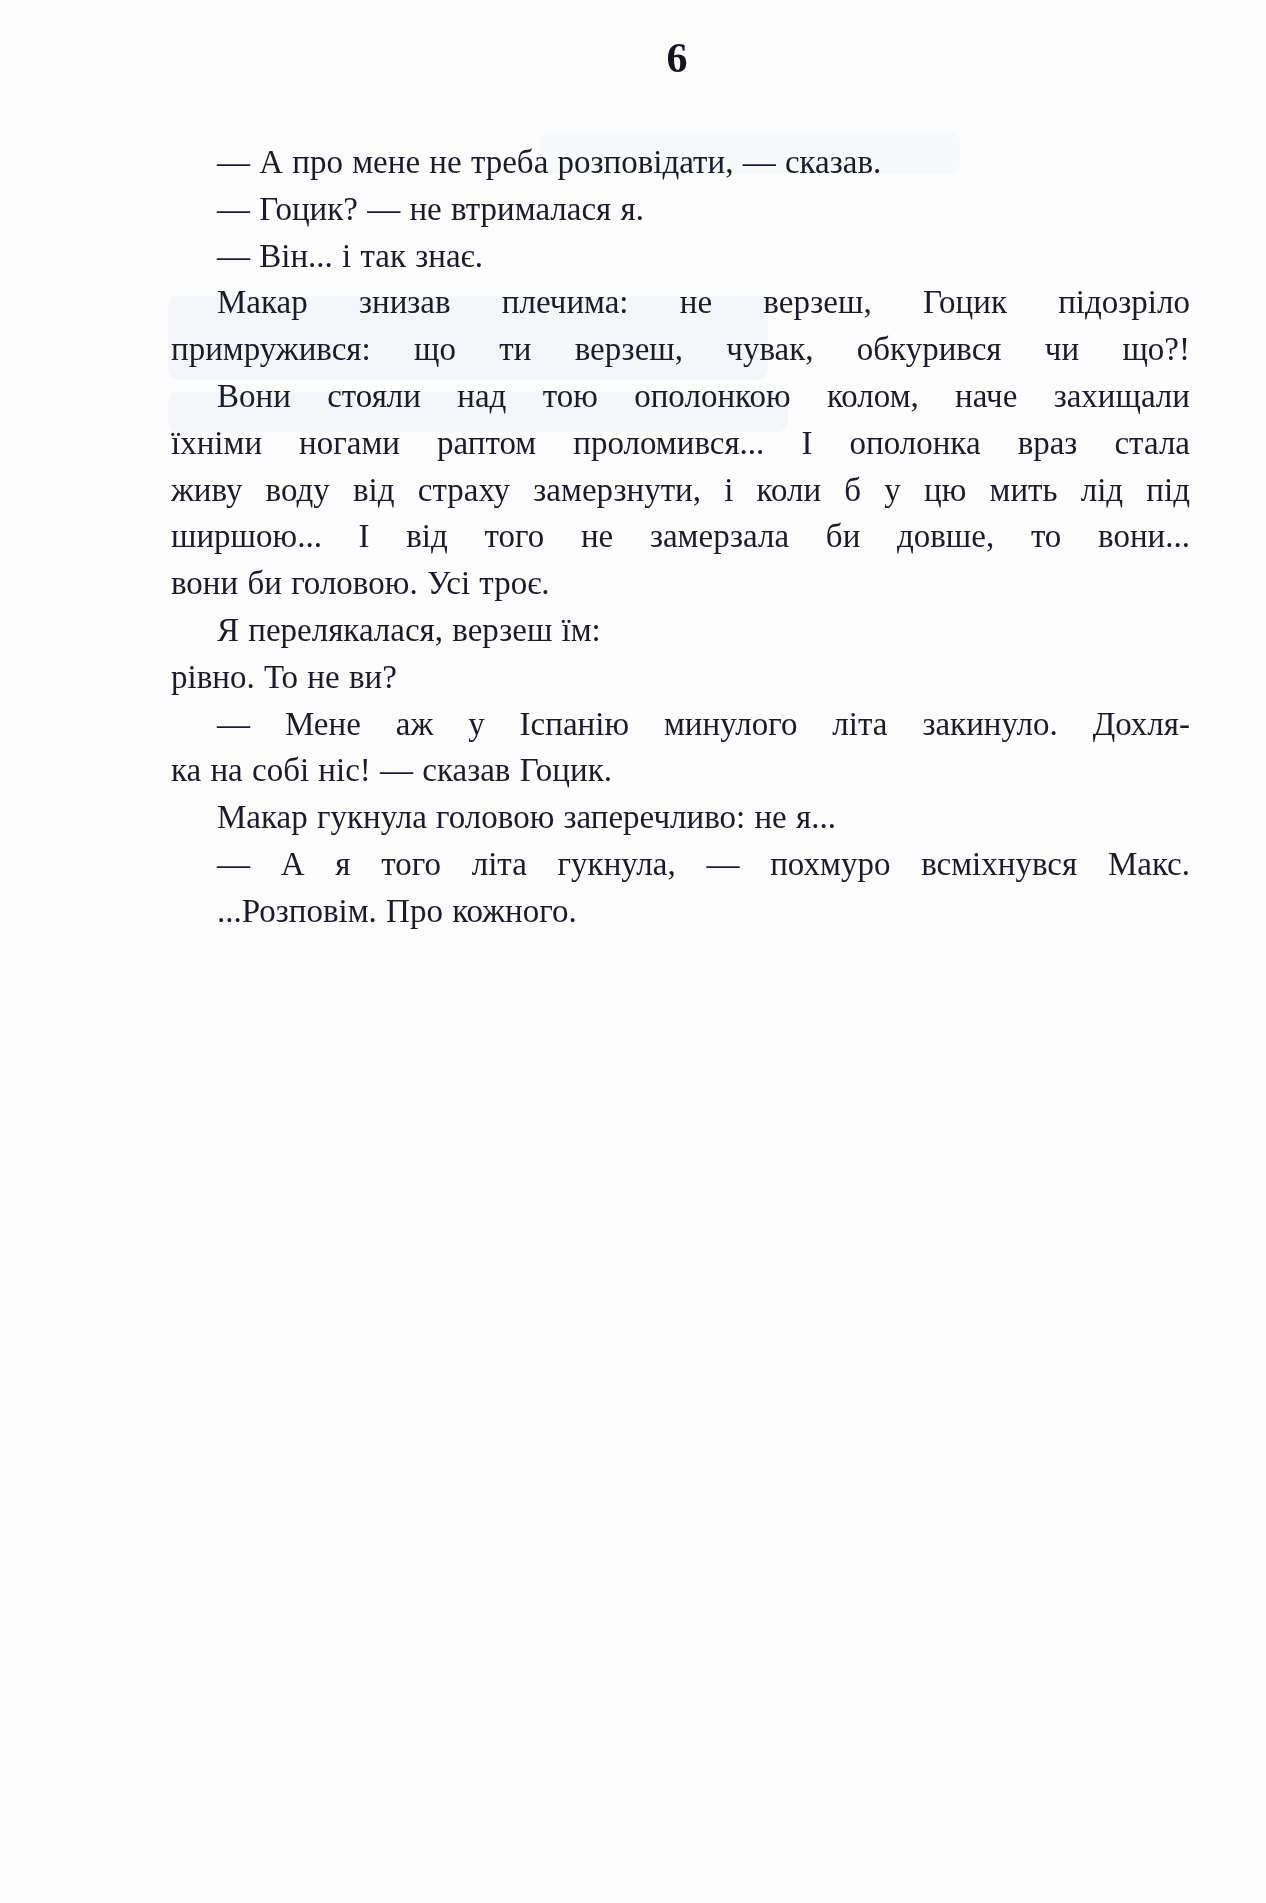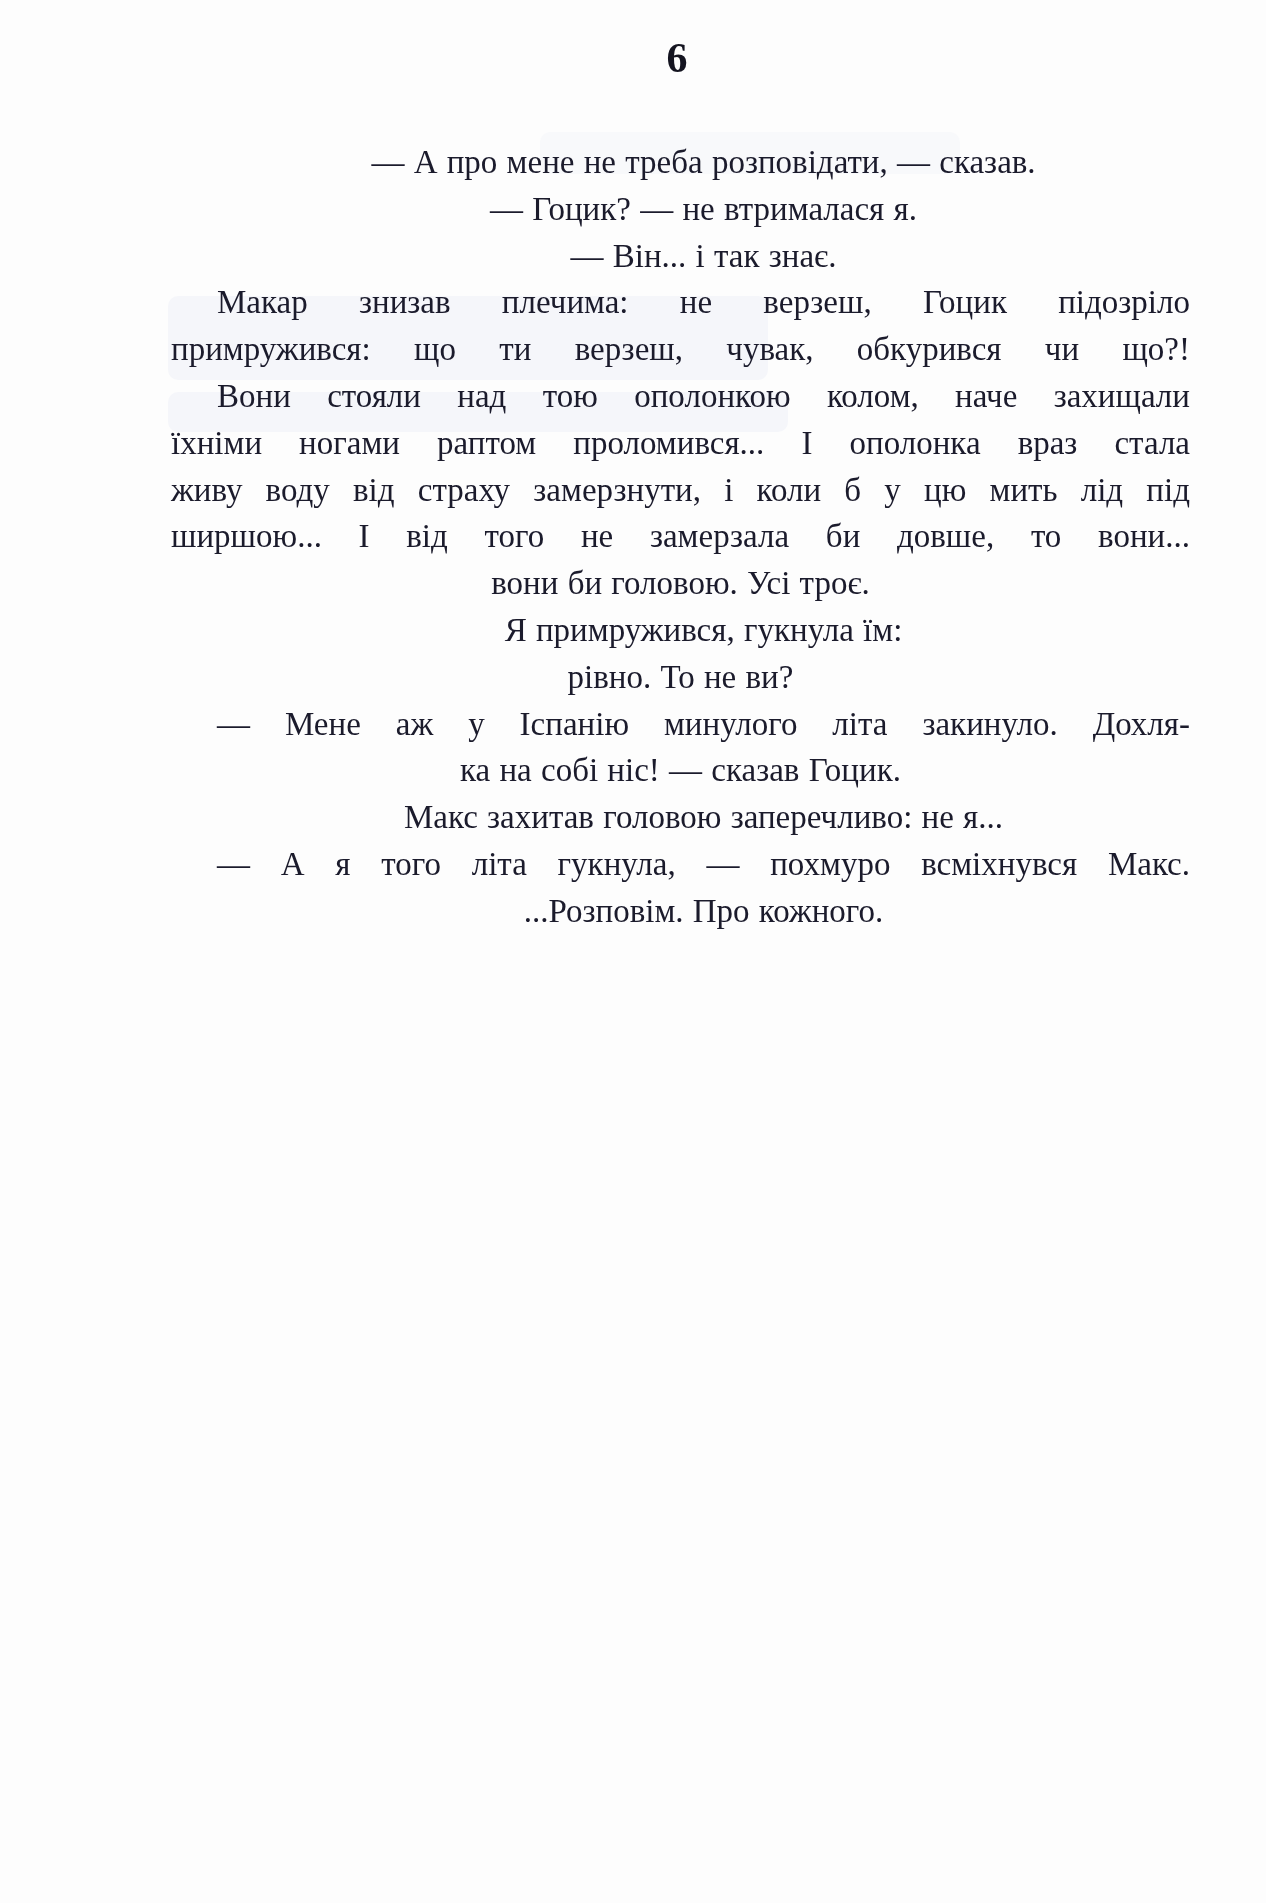--- a/index.html
+++ b/index.html
@@ -29,21 +29,21 @@
   .body-text {
     position: absolute;
     left: 171px;
     top: 139px;
     width: 1019px;
     font-size: 33px;
     line-height: 46.8px;
     word-spacing: 1px;
   }
   .line {
-    text-align: center;
+    text-align: left;
     white-space: normal;
   }
   .line.indent {
     padding-left: 46px;
   }
   .line.justify {
     text-align: justify;
     text-align-last: justify;
   }
   
@@ -71,21 +71,21 @@
       <div class="line indent">— А про мене не треба розповідати, — сказав.</div>
       <div class="line indent">— Гоцик? — не втрималася я.</div>
       <div class="line indent">— Він... і так знає.</div>
       <div class="line indent justify">Макар знизав плечима: не верзеш, Гоцик підозріло</div>
       <div class="line justify">примружився: що ти верзеш, чувак, обкурився чи що?!</div>
       <div class="line indent justify">Вони стояли над тою ополонкою колом, наче захищали</div>
       <div class="line justify">їхніми ногами раптом проломився... І ополонка враз стала</div>
       <div class="line justify">живу воду від страху замерзнути, і коли б у цю мить лід під</div>
       <div class="line justify">ширшою... І від того не замерзала би довше, то вони...</div>
       <div class="line">вони би головою. Усі троє.</div>
-      <div class="line indent">Я примружився, гукнула їм:</div>
+      <div class="line indent">Я перелякалася, верзеш їм:</div>
       <div class="line">рівно. То не ви?</div>
       <div class="line indent justify">— Мене аж у Іспанію минулого літа закинуло. Дохля-</div>
       <div class="line">ка на собі ніс! — сказав Гоцик.</div>
-      <div class="line indent">Макс захитав головою заперечливо: не я...</div>
+      <div class="line indent">Макар гукнула головою заперечливо: не я...</div>
       <div class="line indent justify">— А я того літа гукнула, — похмуро всміхнувся Макс.</div>
       <div class="line indent">...Розповім. Про кожного.</div>
     </div>
 </div>
 
 </body></html>

